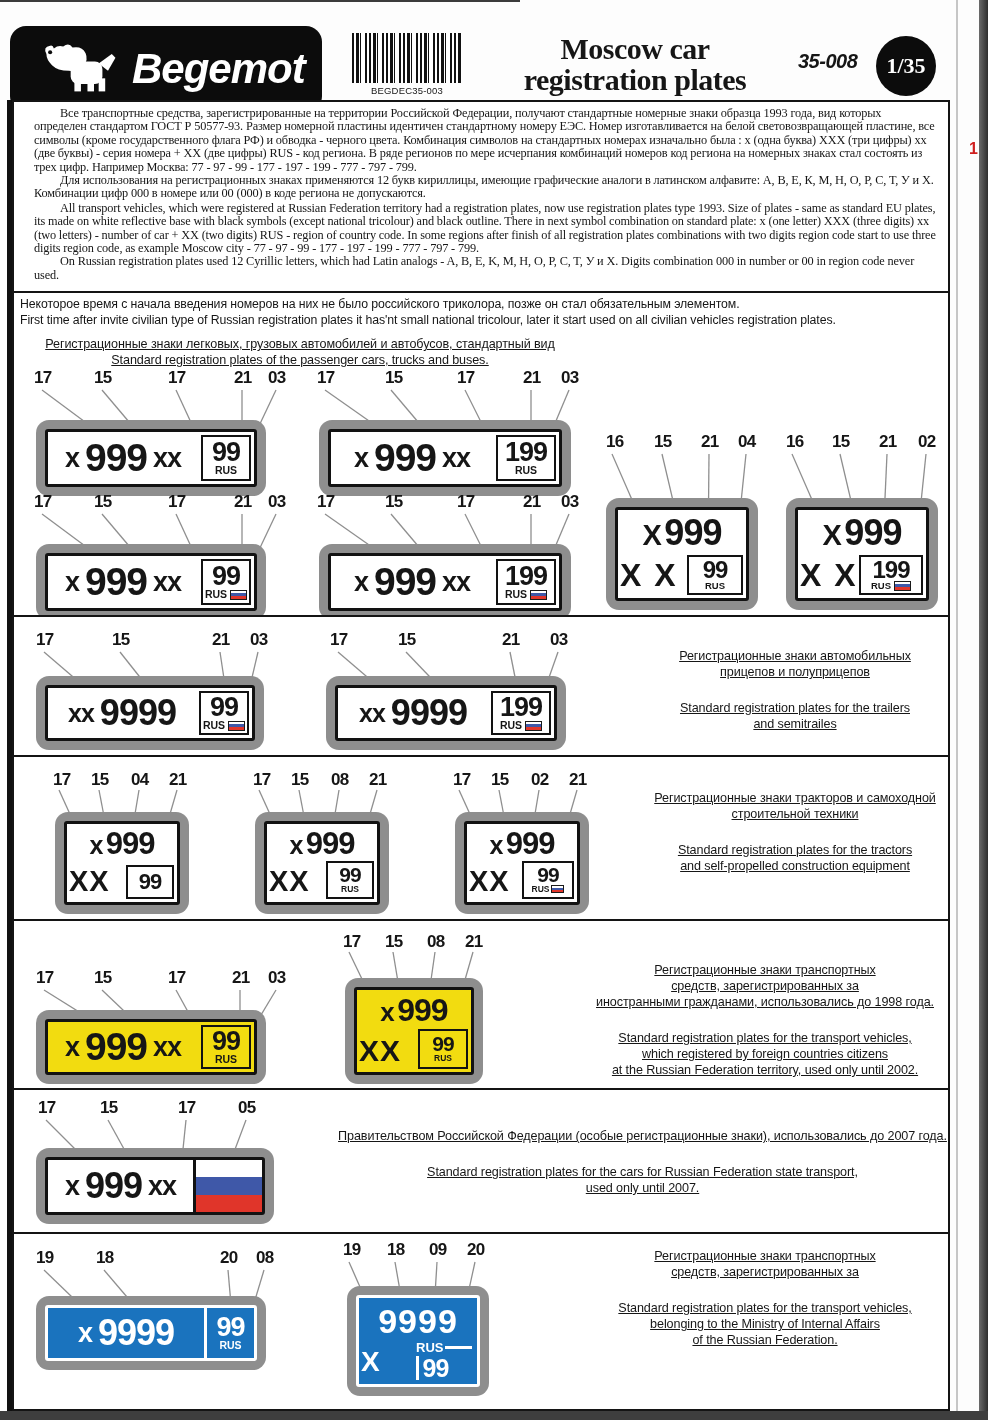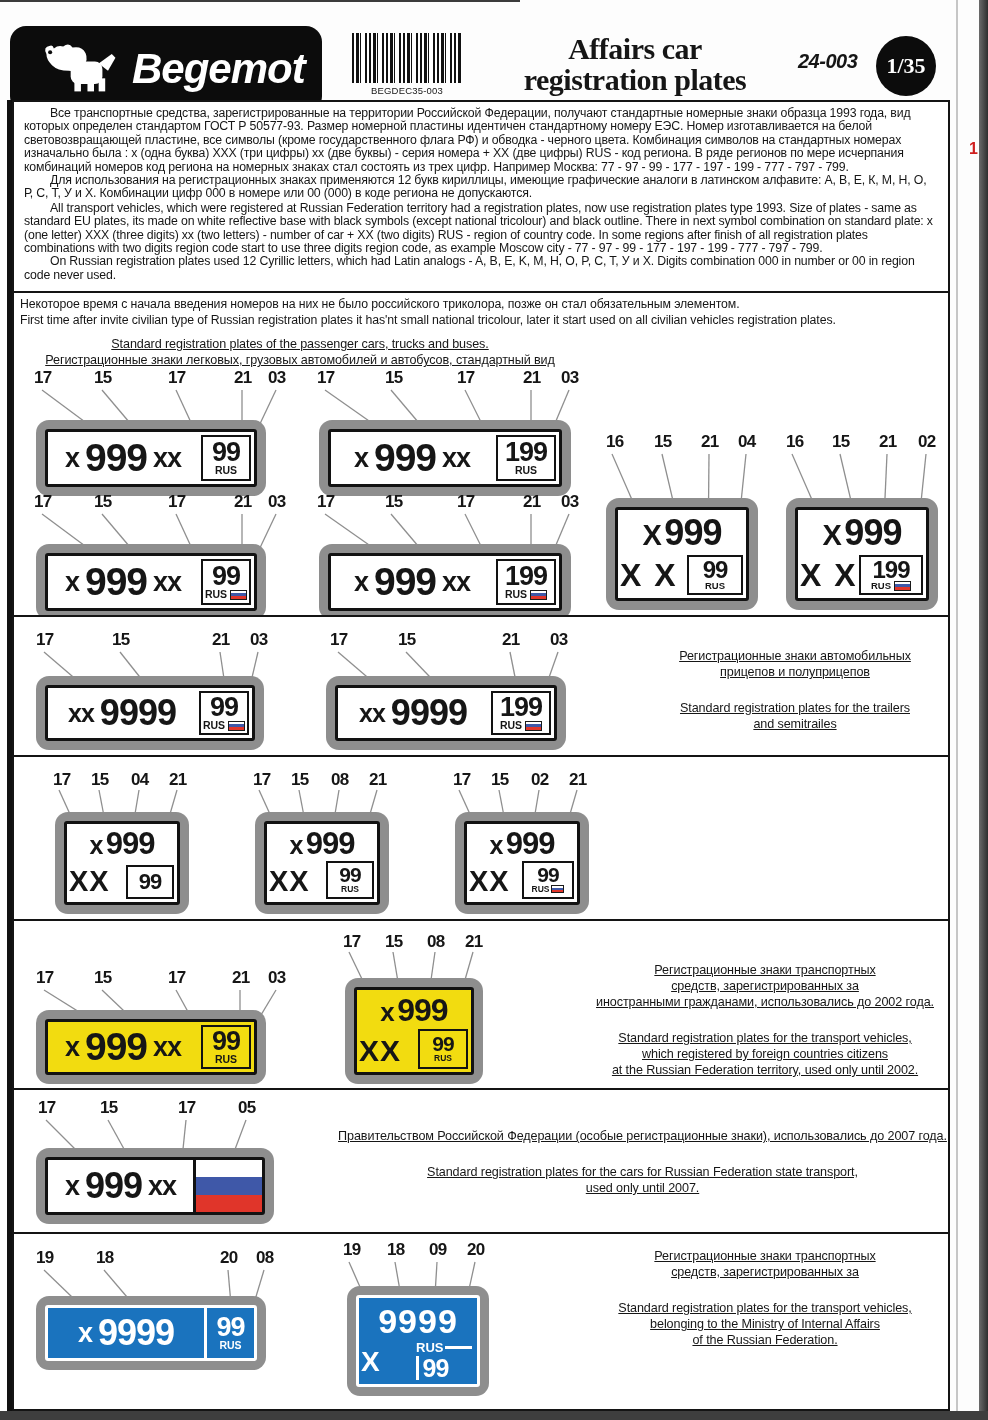--- a/index.html
+++ b/index.html
@@ -24,21 +24,21 @@
          font-family:"Liberation Serif","DejaVu Serif",serif;font-weight:bold;font-size:30px;line-height:31px;letter-spacing:-.5px;}
   .prodcode{position:absolute;left:798px;top:50px;font-size:20px;font-weight:bold;font-style:italic;letter-spacing:-.5px;}
   .scale-circle{position:absolute;left:876px;top:36px;width:60px;height:60px;border-radius:50%;background:#0c0c0c;
          color:#fff;display:flex;align-items:center;justify-content:center;font-family:"Liberation Serif",serif;
          font-size:22px;font-weight:bold;}
   .pagenum{position:absolute;left:969px;top:140px;color:#cf1f1f;font-size:16px;font-weight:bold;}
 
   
   .box{position:absolute;left:12px;width:938px;background:#fff;border:2.5px solid #141414;box-sizing:border-box;}
 
-  .intro-text{padding:5px 12px 0 10px;font-size:12.3px;line-height:13.4px;letter-spacing:-.15px;}
+  .intro-text{padding:5px 12px 0 20px;font-size:12.3px;line-height:13.4px;letter-spacing:-.15px;font-family:Liberation Serif, serif;}
   .intro-text p{margin:0 0 0 0;text-indent:26px;}
   .gap{height:1px;}
 
   .note-line{position:absolute;left:20px;font-size:12.3px;letter-spacing:-.1px;white-space:nowrap;}
 
   .hblock{position:absolute;text-align:center;font-size:12.6px;line-height:16px;letter-spacing:-.1px;}
   .hblock div{text-decoration:underline;}
   .hblock .nosp{text-decoration:none;height:10px;}
 
   
@@ -109,44 +109,44 @@
         <rect x="58" y="42" width="7" height="12"></rect>
         <rect x="70" y="40" width="7" height="14"></rect>
       </g>
       <circle cx="18" cy="12" r="2.2" fill="#0c0c0c"></circle>
     </svg>
     <span class="brand">Begemot</span>
   </div>
   <div class="barcode"></div>
   <div class="barcode-label">BEGDEC35-003</div>
   <div class="title">
-    <div>Affairs car</div>
+    <div>Moscow car</div>
     <div>registration plates</div>
   </div>
-  <div class="prodcode">24-003</div>
+  <div class="prodcode">35-008</div>
   <div class="scale-circle">1/35</div>
   <div class="pagenum">1</div>
 
   <div class="box" style="top:100px;height:193px;">
     <div class="intro-text">
       <p>Все транспортные средства, зарегистрированные на территории Российской Федерации, получают стандартные номерные знаки образца 1993 года, вид которых определен стандартом ГОСТ Р 50577-93. Размер номерной пластины идентичен стандартному номеру ЕЭС. Номер изготавливается на белой световозвращающей пластине, все символы (кроме государственного флага РФ) и обводка - черного цвета. Комбинация символов на стандартных номерах изначально была : х (одна буква) ХХХ (три цифры) хх (две буквы) - серия номера + ХХ (две цифры) RUS - код региона. В ряде регионов по мере исчерпания комбинаций номеров код региона на номерных знаках стал состоять из трех цифр. Например Москва: 77 - 97 - 99 - 177 - 197 - 199 - 777 - 797 - 799.</p>
       <p>Для использования на регистрационных знаках применяются 12 букв кириллицы, имеющие графические аналоги в латинском алфавите: А, В, Е, К, М, Н, О, Р, С, Т, У и Х. Комбинации цифр 000 в номере или 00 (000) в коде региона не допускаются.</p>
       <div class="gap"></div>
       <p>All transport vehicles, which were registered at Russian Federation territory had a registration plates, now use registration plates type 1993. Size of plates - same as standard EU plates, its made on white reflective base with black symbols (except national tricolour) and black outline. There in next symbol combination on standard plate: x (one letter) XXX (three digits) xx (two letters) - number of car + XX (two digits) RUS - region of country code. In some regions after finish of all registration plates combinations with two digits region code start to use three digits region code, as example Moscow city - 77 - 97 - 99 - 177 - 197 - 199 - 777 - 797 - 799.</p>
       <p>On Russian registration plates used 12 Cyrillic letters, which had Latin analogs -  A, B, E, K, M, H, O, P, C, T, У и X. Digits combination 000 in number or 00 in region code never used.</p>
     </div>
   </div>
 
   <div class="box" style="top:291px;height:326px;"></div>
   <div class="note-line" style="top:297px;">Некоторое время с начала введения номеров на них не было российского триколора, позже он стал обязательным элементом.</div>
   <div class="note-line" style="top:313px;">First time after invite civilian type of Russian registration plates it has'nt small national tricolour, later it start used on all civilian vehicles registration plates.</div>
 
   <div class="hblock" style="left:30px;top:336px;width:540px;">
+    <div>Регистрационные знаки легковых, грузовых автомобилей и автобусов, стандартный вид</div>
     <div>Standard registration plates of the passenger cars, trucks and buses.</div>
-    <div>Регистрационные знаки легковых, грузовых автомобилей и автобусов, стандартный вид</div>
   </div>
 
   <div class="fig" style="left:28px;top:368px;width:260px;height:130px;">
     <svg class="leads" width="260" height="130">
         <line x1="14" y1="22" x2="84" y2="74"></line>
         <line x1="74" y1="22" x2="118" y2="74"></line>
         <line x1="148" y1="22" x2="172" y2="74"></line>
         <line x1="214" y1="22" x2="214" y2="66"></line>
         <line x1="248" y1="22" x2="230" y2="60"></line>
       </svg>
@@ -471,20 +471,28 @@
                 <i class="fw"></i>
                 <i class="fb"></i>
                 <i class="fr"></i>
               </span>
             </span>
           </div>
       </div>
     </div>
   </div>
 
+  <div class="hblock" style="left:640px;top:790px;width:310px;">
+    <div>Регистрационные знаки тракторов и самоходной</div>
+    <div>строительной техники</div>
+    <div class="nosp"></div>
+      <div class="nosp"></div>
+    <div>Standard registration plates for the tractors</div>
+    <div>and self-propelled construction equipment</div>
+  </div>
 
   <div class="box" style="top:919px;height:171px;"></div>
 
   <div class="fig yellow" style="left:28px;top:968px;width:260px;height:118px;">
     <svg class="leads" width="260" height="118">
         <line x1="16" y1="22" x2="80" y2="62"></line>
         <line x1="74" y1="22" x2="116" y2="62"></line>
         <line x1="148" y1="22" x2="170" y2="62"></line>
         <line x1="212" y1="22" x2="212" y2="56"></line>
         <line x1="248" y1="22" x2="230" y2="52"></line>
@@ -530,21 +538,21 @@
             <span style="font-size:21px;font-weight:bold;line-height:18px;letter-spacing:-1px;">99</span>
             <span style="font-size:8.5px;font-weight:bold;">RUS</span>
           </div>
       </div>
     </div>
   </div>
 
   <div class="hblock" style="left:580px;top:962px;width:370px;">
     <div>Регистрационные знаки транспортных</div>
     <div>средств, зарегистрированных за</div>
-    <div>иностранными гражданами, использовались до 2002 года.</div>
+    <div>иностранными гражданами, использовались до 1998 года.</div>
     <div class="nosp"></div>
       <div class="nosp"></div>
     <div>Standard registration plates for the transport vehicles,</div>
     <div>which registered by foreign countries citizens</div>
     <div>at the Russian Federation territory, used only until 2002.</div>
   </div>
 
   <div class="box" style="top:1088px;height:146px;"></div>
 
   <div class="fig" style="left:28px;top:1098px;width:262px;height:128px;">

